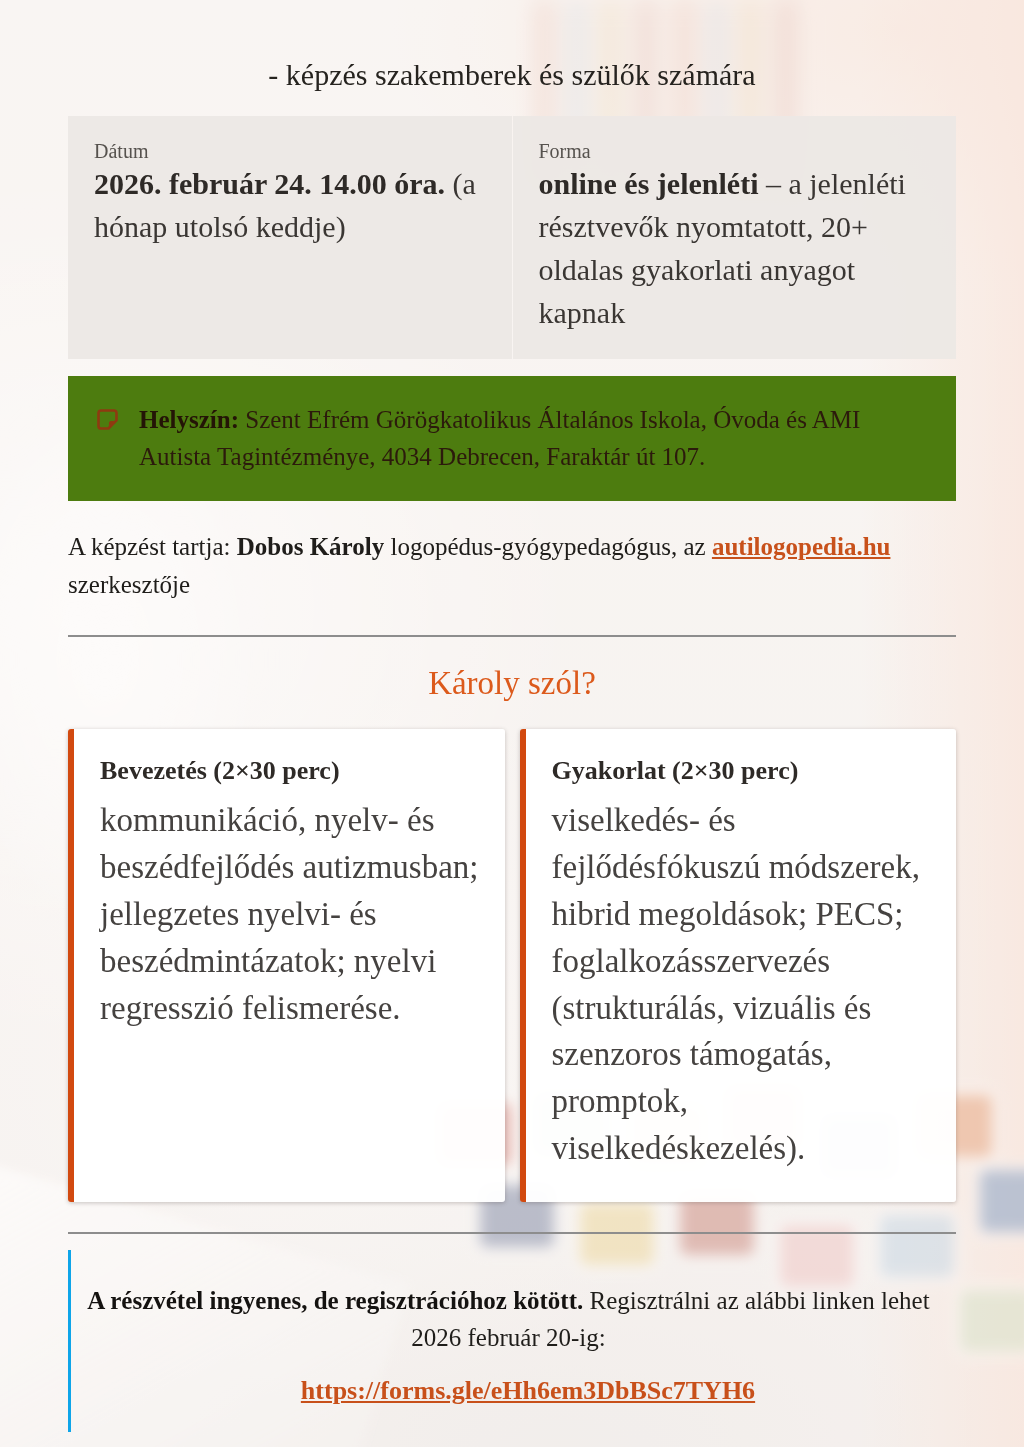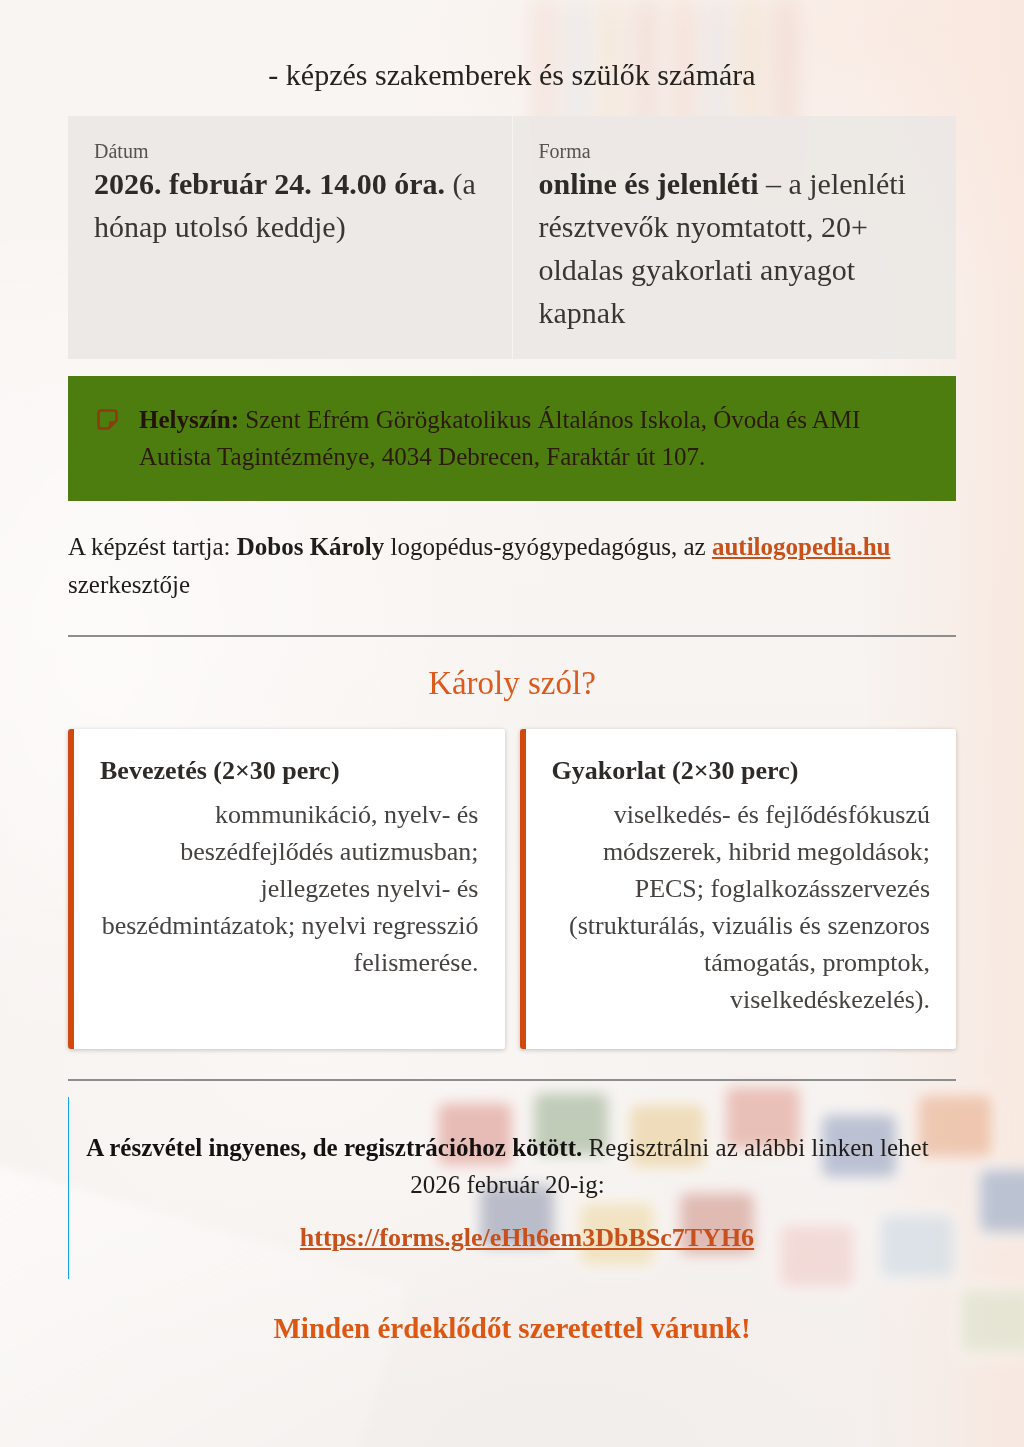--- a/index.html
+++ b/index.html
@@ -71,24 +71,24 @@
   .about-heading{margin:28px 0 0;text-align:center;color:#dc5a1c;font-size:33px;font-weight:normal;}
 
   .about-row{display:flex;gap:15px;margin-top:27px;align-items:stretch;}
   .about-card{
     flex:1;background:rgba(255,255,255,0.97);
     border-left:6px solid #d2490f;border-radius:3px;
     box-shadow:0 1px 4px rgba(60,50,45,0.28);
     padding:27px 26px 30px;box-sizing:border-box;
   }
   .about-title{font-size:26px;font-weight:bold;color:#2e2a27;}
-  .about-body{margin-top:11px;font-size:26px;line-height:1.42;color:#454240;text-align:right;}
+  .about-body{margin-top:11px;font-size:33px;line-height:1.42;color:#454240;}
 
   .registration{
-    margin-top:16px;border-left:1px solid #0ea5e9;
+    margin-top:16px;border-left:3px solid #0ea5e9;
     padding:32px 10px 26px 0;text-align:center;
   }
   .reg-text{font-size:25px;line-height:1.5;color:#1f1d1a;}
   .reg-text b{color:#141210;}
   .reg-link{display:inline-block;margin-top:19px;font-size:26px;font-weight:bold;color:#c8501a;text-decoration:underline;margin-left:39px;}
 
   .footer-heading{margin:33px 0 0;text-align:center;color:#dd5712;font-size:29px;font-weight:bold;}
 </style>
 </head>
 <body>

